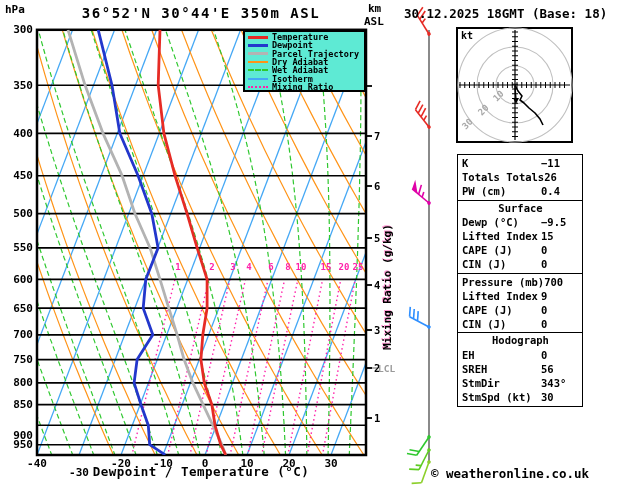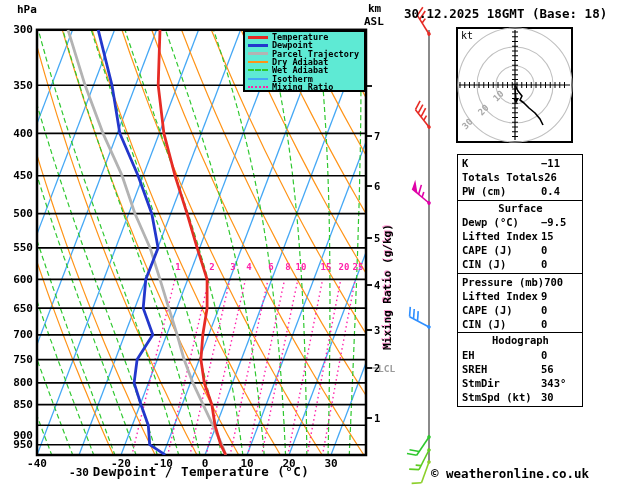--- a/index.html
+++ b/index.html
@@ -18,21 +18,21 @@
   .xlabel{position:absolute;left:36px;top:464px;width:330px;text-align:center;
           font-size:12.5px;font-weight:bold;letter-spacing:0.5px;white-space:nowrap;}
   .mrlabel{position:absolute;left:381px;top:350px;font-size:11px;font-weight:bold;white-space:nowrap;
            transform-origin:0 0;transform:rotate(-90deg);text-shadow:1px -1px 0 #ff9ad5;}
   .lcl{position:absolute;font-size:9.5px;font-weight:bold;color:#9a9a9a;}
   .legend{position:absolute;left:243px;top:30px;width:123px;height:62px;background:#5eead4;
           border:2px solid #000;box-sizing:border-box;padding:1px 0 0 3px;}
   .lrow{display:flex;align-items:center;height:8.3px;}
   .lsw{width:20px;margin-right:4px;flex:none;}
   .ltx{font-size:8.5px;font-weight:bold;line-height:8px;white-space:nowrap;}
-  .ktlab{position:absolute;left:461px;top:30px;font-size:10px;font-weight:normal;}
+  .ktlab{position:absolute;left:461px;top:30px;font-size:10px;font-weight:bold;}
   .ringlab{position:absolute;font-size:9px;font-weight:bold;color:#a8a8a8;transform:rotate(-45deg);}
   .stats{position:absolute;left:457px;top:154px;width:126px;}
   .sec{border:1.5px solid #000;background:#fff;box-sizing:border-box;margin-top:-1.5px;padding:1px 3px 2px 4px;}
   .sec:first-child{margin-top:0;}
   .shead{text-align:center;font-size:10.5px;font-weight:bold;line-height:13.5px;}
   .srow{display:flex;font-size:10.5px;font-weight:bold;line-height:14px;white-space:nowrap;}
   .slab{flex:1 1 auto;}
   .sval{flex:none;width:38px;text-align:left;}
   .copy{position:absolute;left:431px;top:466px;font-size:12.5px;font-weight:bold;white-space:nowrap;}
 </style>
@@ -248,21 +248,22 @@
         <line x1="512" y1="122.25" x2="518" y2="122.25" stroke="#000" stroke-width="1"></line>
         <line x1="512" y1="127" x2="518" y2="127" stroke="#000" stroke-width="1"></line>
         <line x1="512" y1="131.75" x2="518" y2="131.75" stroke="#000" stroke-width="1"></line>
         <line x1="512" y1="136.5" x2="518" y2="136.5" stroke="#000" stroke-width="1"></line>
         <polyline fill="none" stroke-linejoin="round" stroke="#000" stroke-width="1.6" points="515.0,85.0 518.0,91.0 522.0,96.0 520.0,100.0 524.0,103.0 529.0,108.0 535.0,113.0 540.0,119.0 543.0,125.0"></polyline>
         <line x1="515" y1="86" x2="516" y2="100" stroke="#000" stroke-width="1.4"></line>
         <polygon points="513,98 519,98 516,104" fill="#000"></polygon>
       </g>
     </svg>
 
-  <span class="unit abs" style="left:17px;top:3px;">hPa</span>
+  <span class="unit abs" style="left:5px;top:3px;">hPa</span>
+  <div class="title">36°52'N 30°44'E 350m ASL</div>
   <span class="unit abs" style="left:368px;top:2px;">km</span>
   <span class="unit abs" style="left:364px;top:15px;">ASL</span>
   <div class="date">30.12.2025 18GMT (Base: 18)</div>
 
   <div id="plabels">
       <div class="ptick" style="left: 5px; top: 24.2617px;">300</div>
       <div class="ptick" style="left: 5px; top: 79.7559px;">350</div>
       <div class="ptick" style="left: 5px; top: 127.827px;">400</div>
       <div class="ptick" style="left: 5px; top: 170.229px;">450</div>
       <div class="ptick" style="left: 5px; top: 208.159px;">500</div>

